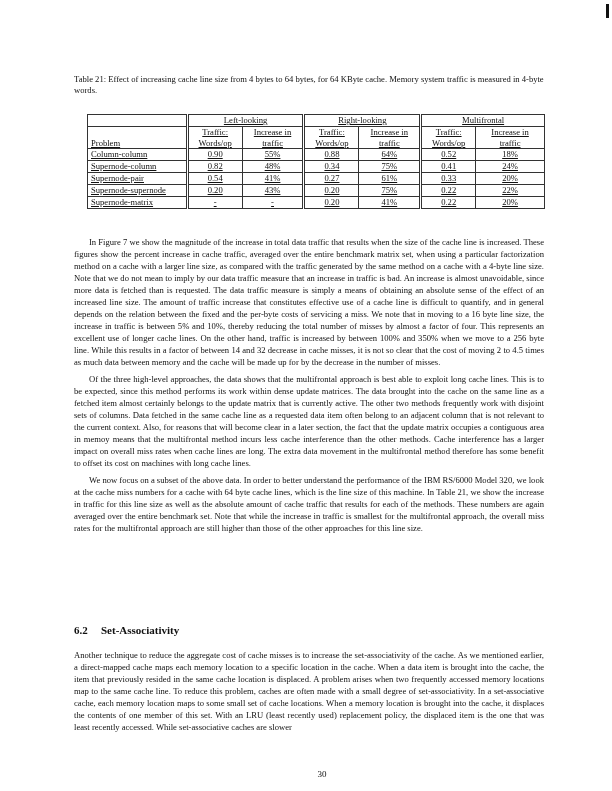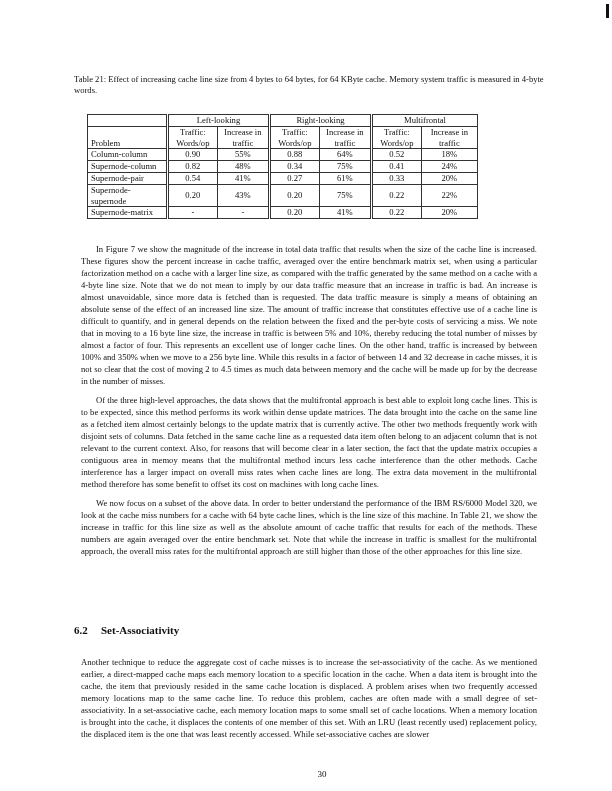--- a/index.html
+++ b/index.html
@@ -1,25 +1,25 @@
 <!DOCTYPE html>
 <html><head>
 <meta charset="utf-8">
 <style>
   html, body { margin:0; padding:0; background:#fff; }
   body { width:612px; height:791px; position:relative; overflow:hidden; font-family:"Liberation Serif", serif; color:#111; }
   .mark { position:absolute; left:606px; top:4px; width:3px; height:14px; background:#111; }
   .caption { position:absolute; left:74px; top:74px; width:470px; font-size:8.6px; line-height:11px; text-align:left; }
-  table.data { position:absolute; left:87px; top:114px; width:391px; border-collapse:collapse; font-size:8.6px; line-height:10.5px; }
+  table.data { position:absolute; left:87px; top:114px; width:458px; border-collapse:collapse; font-size:8.6px; line-height:10.5px;text-decoration:underline; }
   table.data td { border:1px solid #333; padding:0 3px; height:11px; }
   table.data td.num { text-align:center;margin-top:32px; }
   table.data td.ctr { text-align:center; }
   table.data td.dbl { border-right:3px double #333; }
   .body { position:absolute; left:74px; width:470px; font-size:8.6px; line-height:12px; text-align:justify; }
-  .body p { margin:7px; text-indent:15px; }
+  .body p { margin:0; text-indent:15px; }
   .body p.noindent { text-indent:0; }
   .section { position:absolute; left:74px; top:624px; font-size:11px; font-weight:bold; }
   .section span.num { display:inline-block; width:27px; }
   .pageno { position:absolute; left:16px; width:612px; top:769px; text-align:center; font-size:9px; }
 </style>
 </head>
 <body>
 
 <div class="mark"></div>
 

